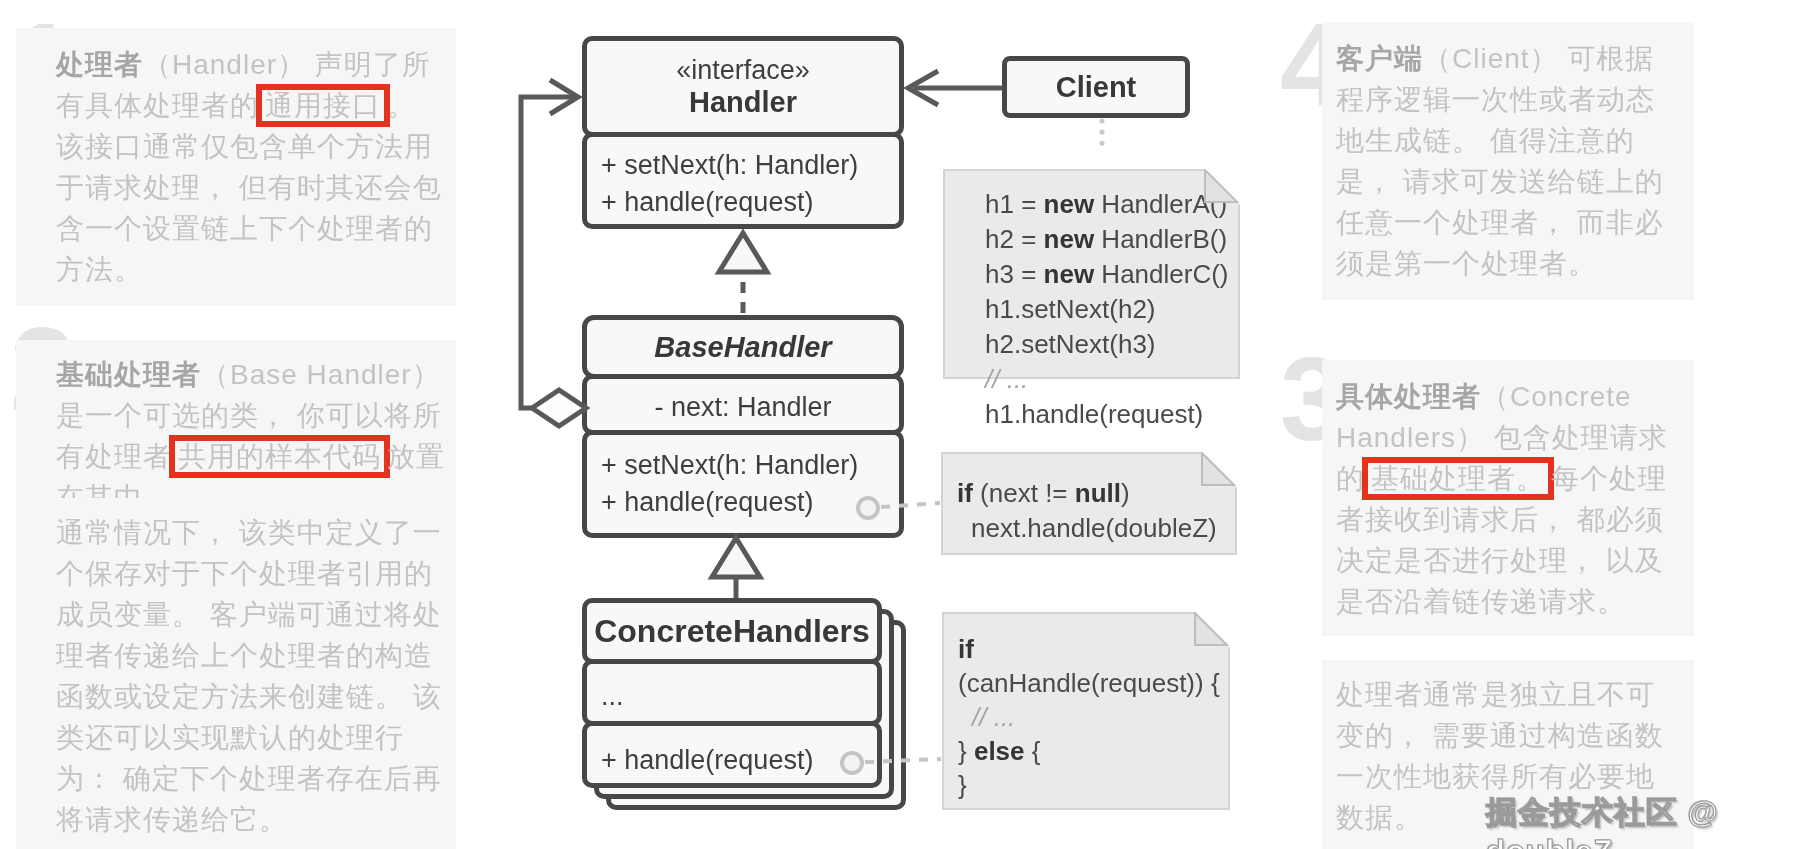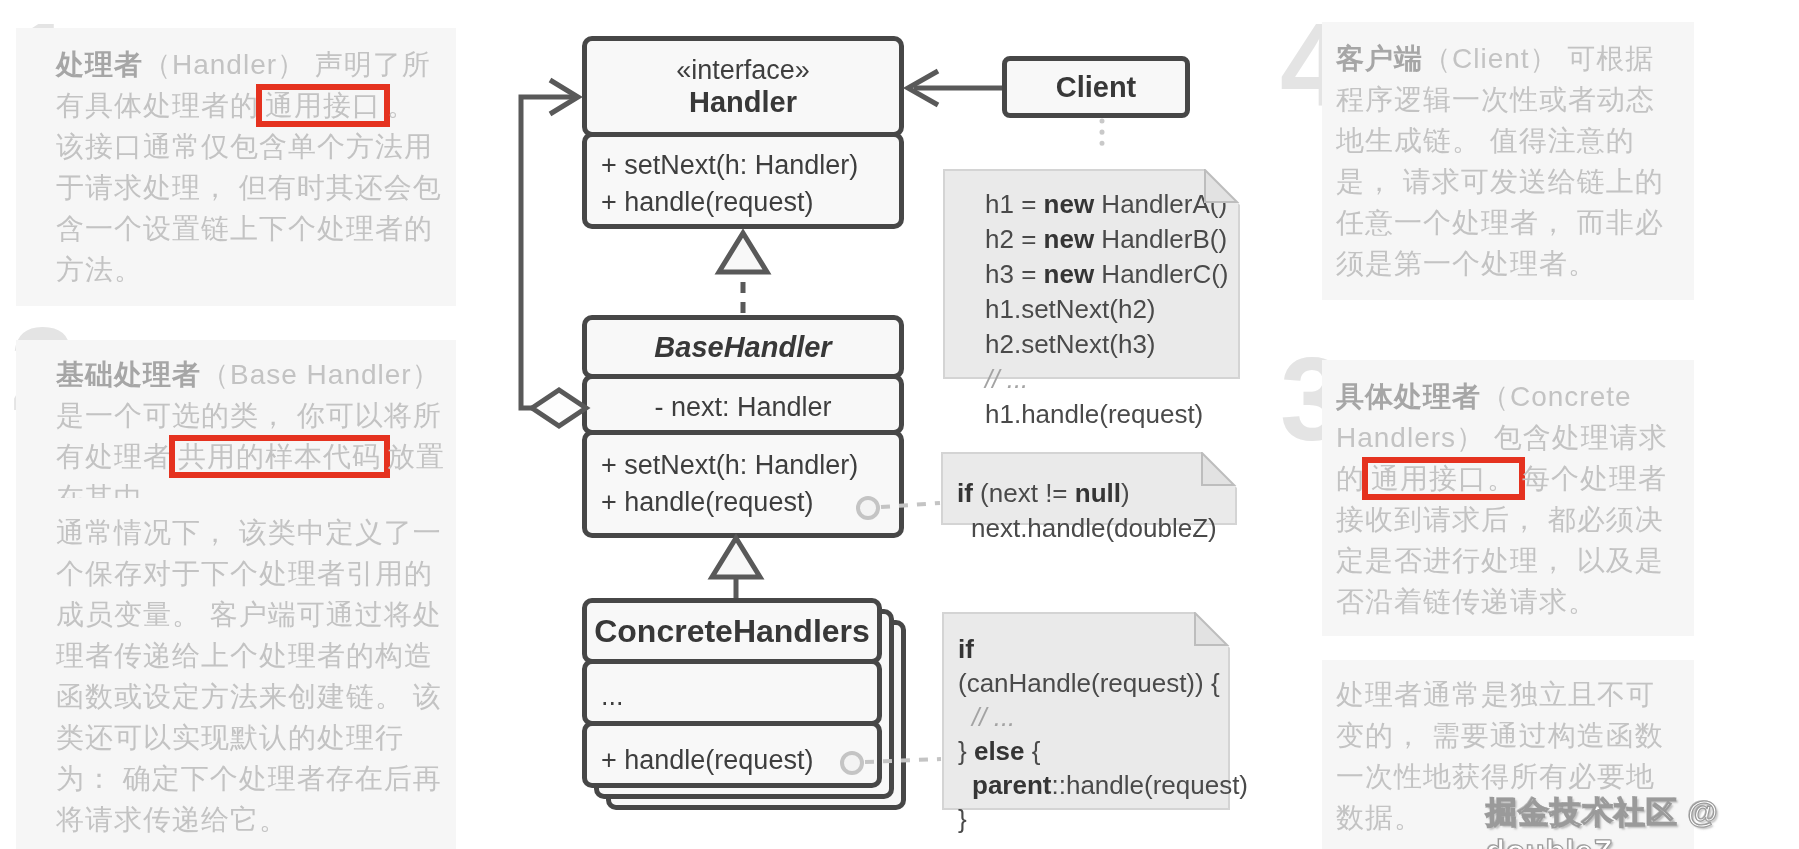--- a/index.html
+++ b/index.html
@@ -52,42 +52,42 @@
   <div class="tblock" style="left:16px;top:28px;width:440px;padding:16px 6px 16px 40px;"><span class="lead">处理者</span><span>（Handler） 声明了所有具体处理者的</span><span class="redbox">通用接口</span><span>。 该接口通常仅包含单个方法用于请求处理， 但有时其还会包含一个设置链上下个处理者的方法。</span></div>
 
   <div class="numeral" style="left:10px;top:322px;">2</div>
   <div class="tblock" style="left:16px;top:340px;width:440px;padding:14px 6px 14px 40px;"><span class="lead">基础处理者</span><span>（Base Handler） 是一个可选的类， 你可以将所有处理者</span><span class="redbox">共用的样本代码</span><span>放置在其中。</span></div>
   <div class="tblock" style="left:16px;top:498px;width:440px;padding:14px 6px 16px 40px;">通常情况下， 该类中定义了一个保存对于下个处理者引用的成员变量。 客户端可通过将处理者传递给上个处理者的构造函数或设定方法来创建链。 该类还可以实现默认的处理行为： 确定下个处理者存在后再将请求传递给它。</div>
 
   <div class="numeral" style="left:1280px;top:18px;">4</div>
   <div class="tblock" style="left:1322px;top:22px;width:372px;padding:16px 14px 16px 14px;"><span class="lead">客户端</span><span>（Client） 可根据程序逻辑一次性或者动态地生成链。 值得注意的是， 请求可发送给链上的任意一个处理者， 而非必须是第一个处理者。</span></div>
 
   <div class="numeral" style="left:1280px;top:352px;">3</div>
-  <div class="tblock" style="left:1322px;top:360px;width:372px;padding:16px 14px 14px 14px;"><span class="lead">具体处理者</span><span>（Concrete Handlers） 包含处理请求的</span><span class="redbox">通用接口。</span><span>每个处理者接收到请求后， 都必须决定是否进行处理， 以及是否沿着链传递请求。</span></div>
+  <div class="tblock" style="left:1322px;top:360px;width:372px;padding:16px 14px 14px 14px;"><span class="lead">具体处理者</span><span>（Concrete Handlers） 包含处理请求的</span><span class="redbox">基础处理者。</span><span>每个处理者接收到请求后， 都必须决定是否进行处理， 以及是否沿着链传递请求。</span></div>
   <div class="tblock" style="left:1322px;top:660px;width:372px;padding:14px 14px 14px 14px;">处理者通常是独立且不可变的， 需要通过构造函数一次性地获得所有必要地数据。</div>
 
   <div class="uml" style="left:582px;top:36px;width:322px;">
     <div class="comp title-comp" style="height:101px;">
       <div class="stereo">«interface»</div>
       <div class="cname">Handler</div>
     </div>
     <div class="comp body-comp" style="height:97px;">
       <div>+ setNext(h: Handler)</div>
       <div>+ handle(request)</div>
     </div>
   </div>
 
   <div class="uml" style="left:1002px;top:56px;width:188px;">
     <div class="comp title-comp" style="height:62px;border-radius:8px;">
       <div class="cname">Client</div>
     </div>
   </div>
 
   <div class="uml" style="left:582px;top:315px;width:322px;">
-    <div class="comp title-comp" style="height:64px;">
+    <div class="comp title-comp" style="height:64px;border-radius:12px;">
       <div class="cname it">BaseHandler</div>
     </div>
     <div class="comp body-comp" style="height:61px;text-align:center;">
       <div>- next: Handler</div>
     </div>
     <div class="comp body-comp" style="height:108px;padding-top:12px;">
       <div>+ setNext(h: Handler)</div>
       <div>+ handle(request)</div>
     </div>
   </div>
@@ -113,38 +113,37 @@
     </svg>
     <div><span>h1 = </span><span class="kw">new</span><span> HandlerA()</span></div>
     <div><span>h2 = </span><span class="kw">new</span><span> HandlerB()</span></div>
     <div><span>h3 = </span><span class="kw">new</span><span> HandlerC()</span></div>
     <div>h1.setNext(h2)</div>
     <div>h2.setNext(h3)</div>
     <div class="cmt">// ...</div>
     <div>h1.handle(request)</div>
   </div>
 
-  <div class="note" style="left:941px;top:452px;width:296px;height:73px;padding:22px 4px 0 14px;">
+  <div class="note" style="left:941px;top:452px;width:296px;height:103px;padding:22px 4px 0 14px;">
     <svg class="fold" width="36" height="36" viewBox="0 0 36 36">
       <path d="M0 0 L36 0 L36 36 Z" fill="#ffffff"></path>
       <path d="M1 1 L33 33 L1 33 Z" fill="#e2e2e2" stroke="#bdbdbd" stroke-width="2"></path>
     </svg>
     <div><span class="kw">if</span><span> (next != </span><span class="kw">null</span><span>)</span></div>
     <div class="ind">next.handle(doubleZ)</div>
   </div>
 
   <div class="note" style="left:942px;top:612px;width:288px;height:198px;padding:18px 4px 0 14px;line-height:34px;">
     <svg class="fold" width="36" height="36" viewBox="0 0 36 36">
       <path d="M0 0 L36 0 L36 36 Z" fill="#ffffff"></path>
       <path d="M1 1 L33 33 L1 33 Z" fill="#e2e2e2" stroke="#bdbdbd" stroke-width="2"></path>
     </svg>
     <div><span class="kw">if</span><span> (canHandle(request)) {</span></div>
     <div class="cmt ind">// ...</div>
     <div><span>} </span><span class="kw">else</span><span> {</span></div>
-    <div class="ind"><span class="kw">parent</span><span>::handle(request)</span></div>
     <div>}</div>
   </div>
 
   <svg class="overlay" width="1799" height="849" viewBox="0 0 1799 849">
 
     <g>
       <polyline points="576,97 521,97 521,408 532,408" fill="none" stroke="#595959" stroke-width="5"></polyline>
       <polyline points="550,80 578,97 550,114" fill="none" stroke="#595959" stroke-width="5"></polyline>
       <polygon points="532,408 559,390 586,408 559,426" fill="#fdfdfd" stroke="#595959" stroke-width="5"></polygon>
     </g>

